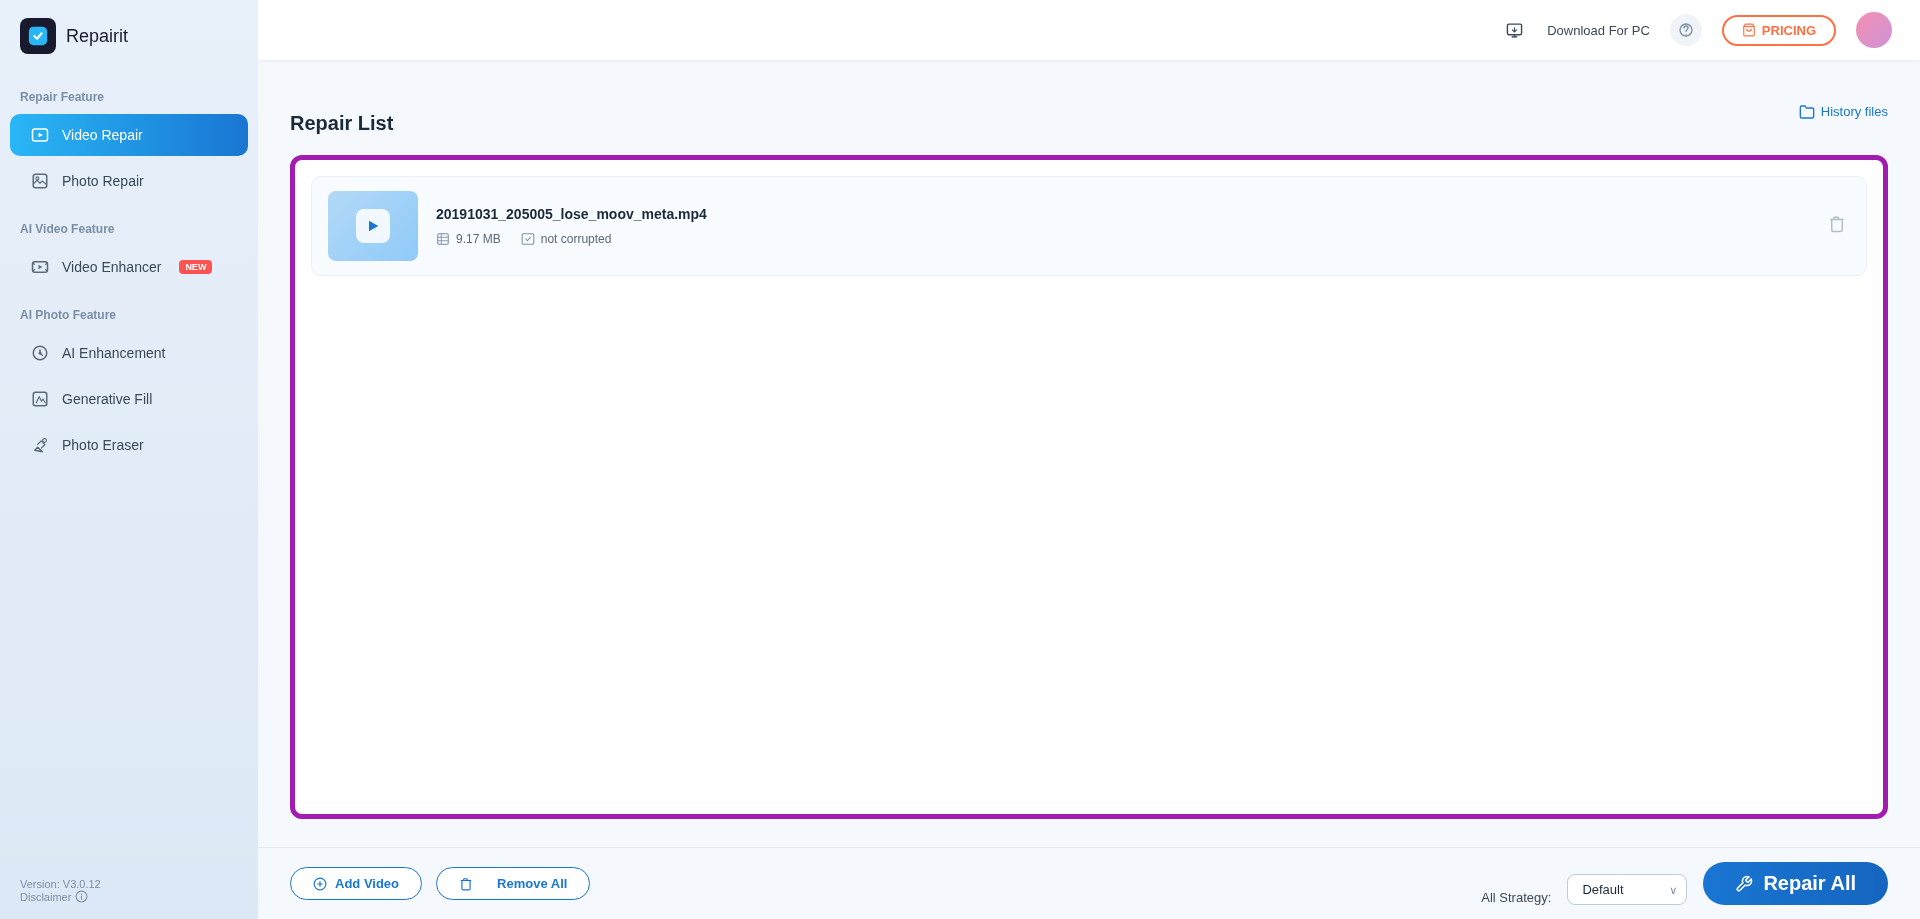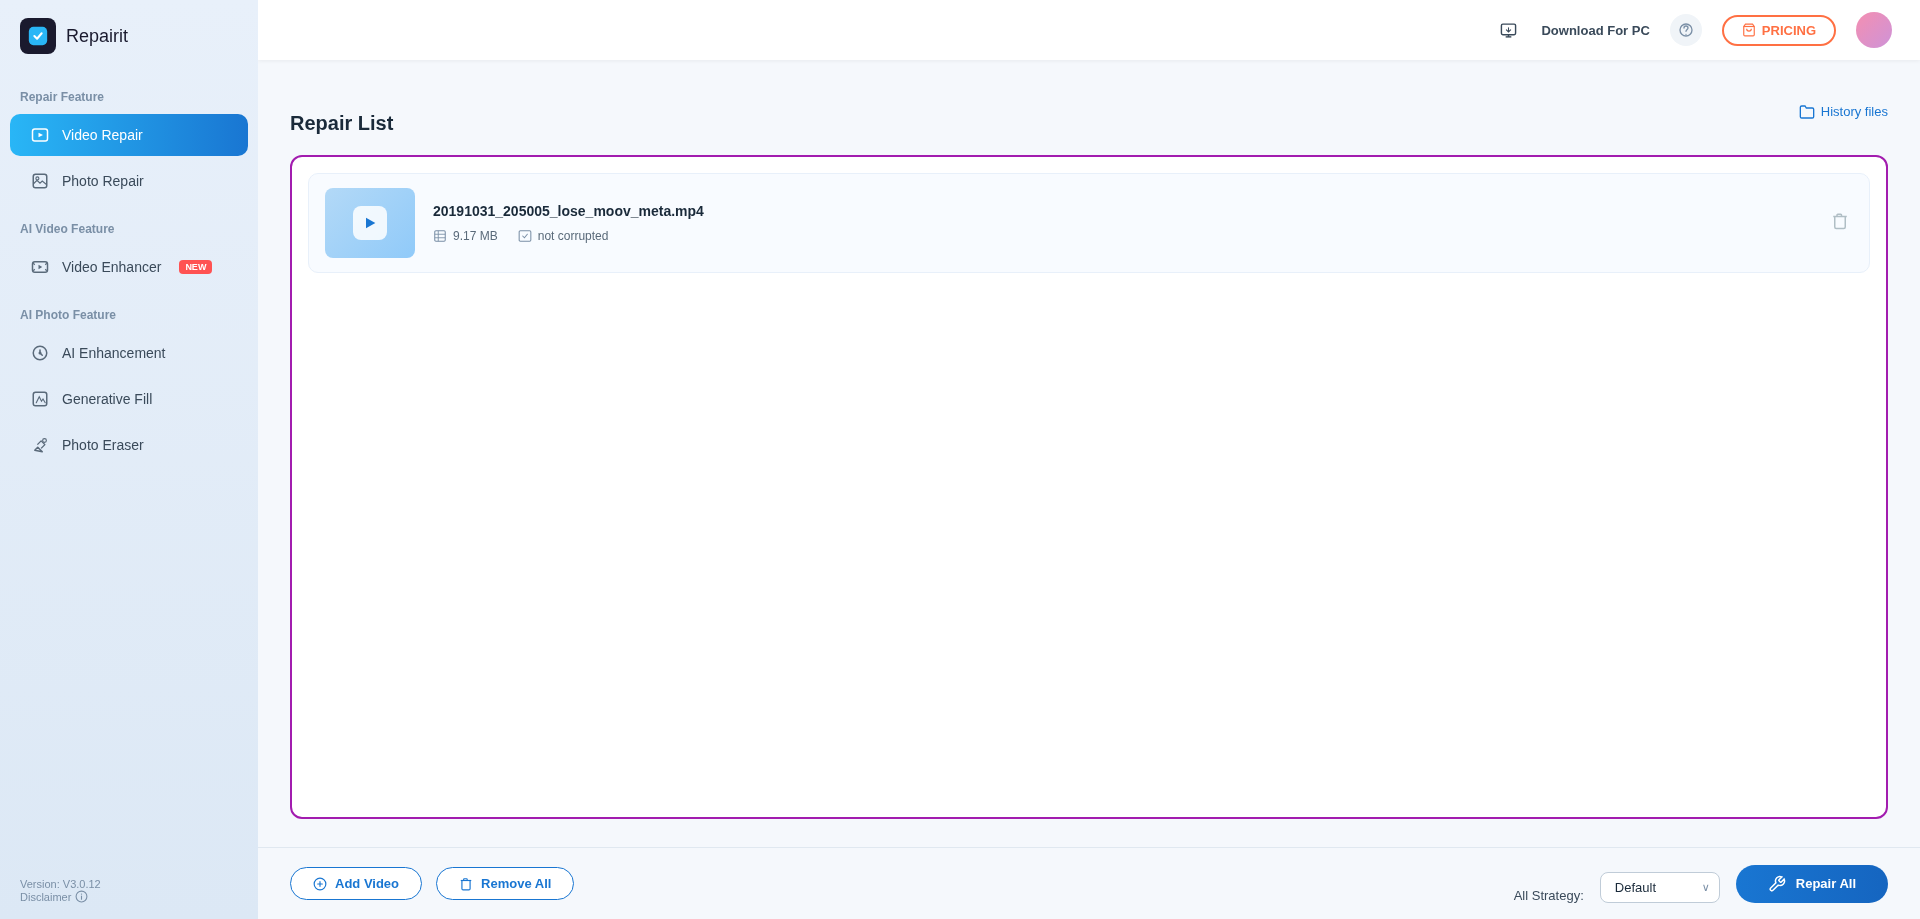--- a/index.html
+++ b/index.html
@@ -126,21 +126,20 @@
       box-shadow: 0 1px 4px rgba(0,0,0,0.06);
     }
 
     .header-download {
       display: flex;
       align-items: center;
       gap: 24px;
       font-size: 13px;
       color: #3a4a5a;
       cursor: pointer;
-      font-weight: bold;
     }
 
     .header-help {
       width: 32px;
       height: 32px;
       border-radius: 50%;
       background: #f0f4f8;
       display: flex;
       align-items: center;
       justify-content: center;
@@ -201,21 +200,21 @@
       color: #1976d2;
       font-size: 13px;
       cursor: pointer;
       font-weight: 500;
     }
 
     .repair-list-container {
       background: #fff;
       border-radius: 12px;
       flex: 1;
-      border: 2px solid #a21caf;
+      border: 5px solid #a21caf;
       overflow: auto;
       padding: 16px;
     }
 
     
     .file-item {
       display: flex;
       align-items: center;
       gap: 18px;
       padding: 14px 16px;
@@ -311,21 +310,21 @@
       border: 1.5px solid #1976d2;
       background: #fff;
       color: #1976d2;
       border-radius: 20px;
       padding: 8px 22px;
       font-size: 13px;
       font-weight: 600;
       cursor: pointer;
       display: flex;
       align-items: center;
-      gap: 8px;
+      gap: 24px;
     }
 
     .bottom-right {
       display: flex;
       align-items: flex-end;
       gap: 16px;
     }
 
     .strategy-label {
       font-size: 13px;
@@ -359,21 +358,21 @@
       font-size: 11px;
       pointer-events: none;
     }
 
     .repair-all-btn {
       background: linear-gradient(90deg, #1976d2, #1565c0);
       color: #fff;
       border: none;
       border-radius: 24px;
       padding: 10px 32px;
-      font-size: 13px;
+      font-size: 20px;
       font-weight: 700;
       cursor: pointer;
       display: flex;
       align-items: center;
       gap: 10px;
     }
   </style>
 </head>
 <body>
 

